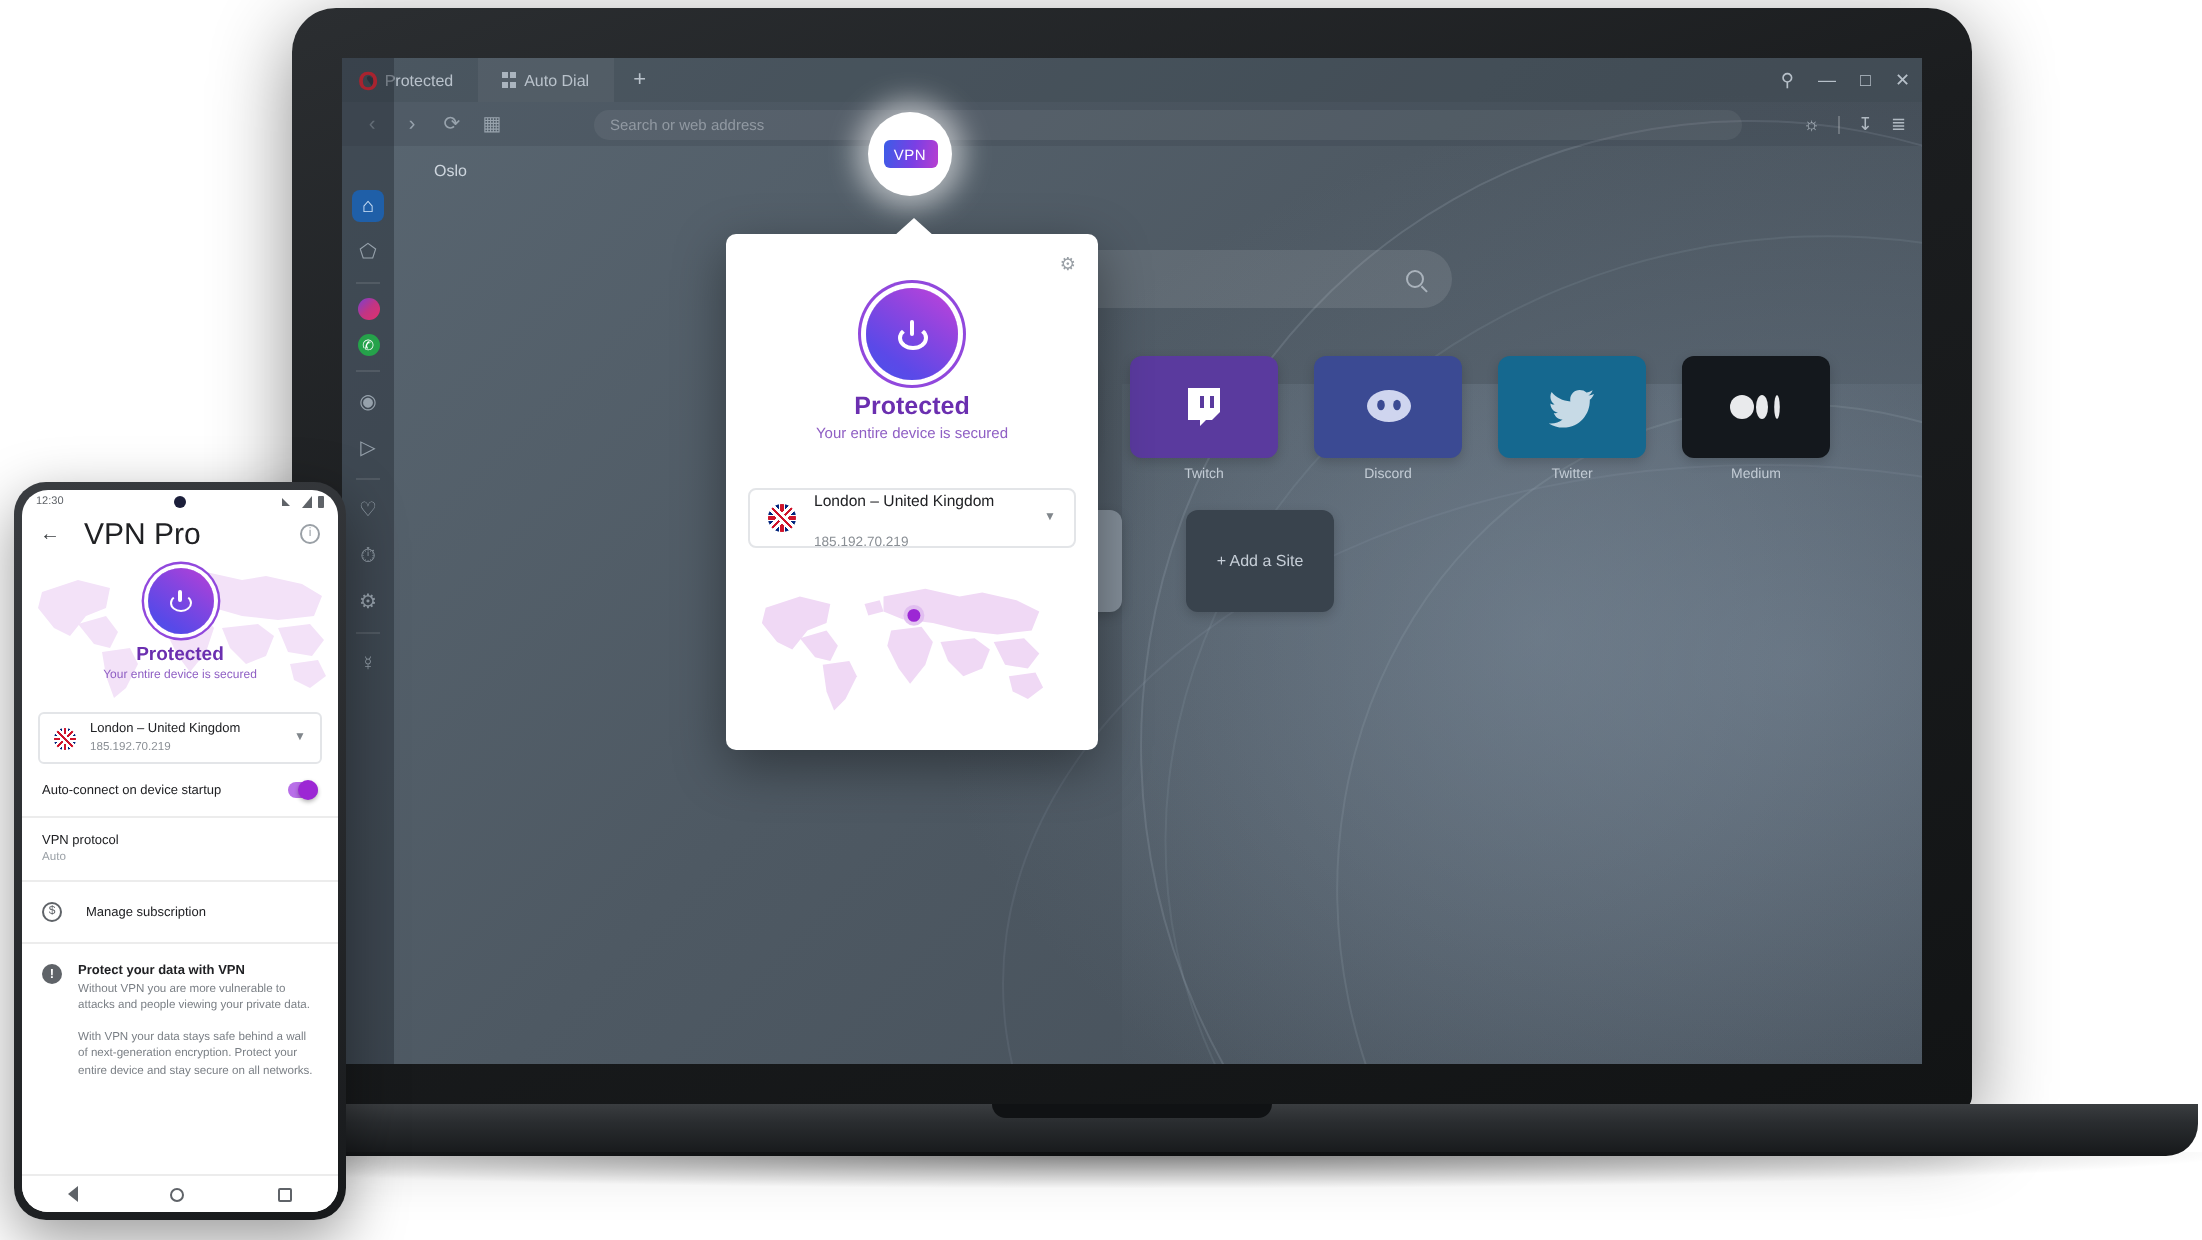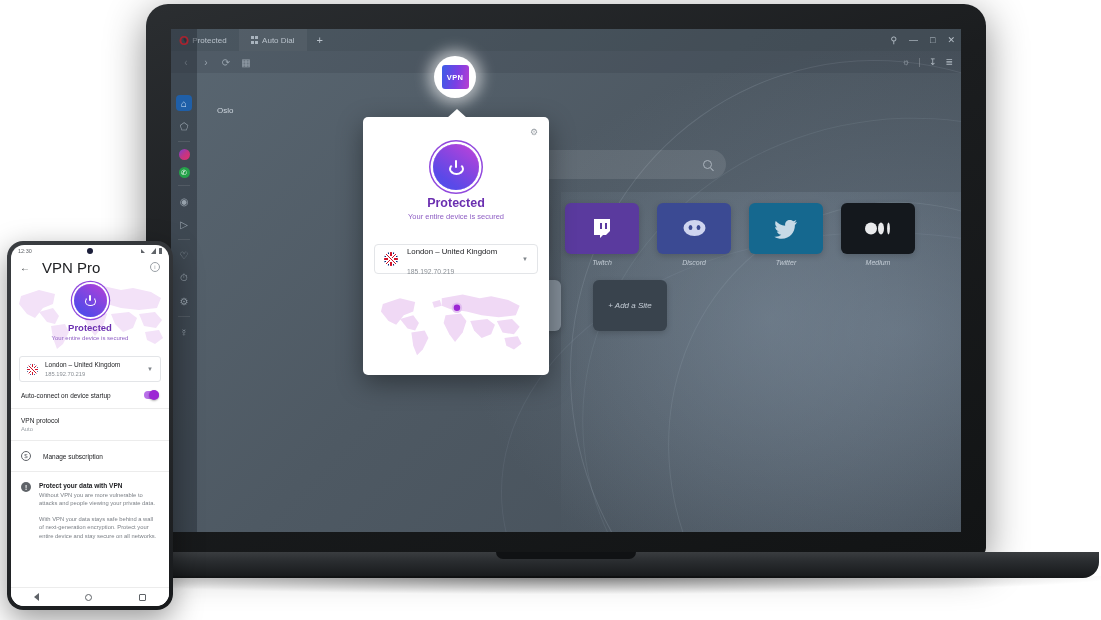--- a/index.html
+++ b/index.html
@@ -138,42 +138,42 @@
   .sb-ico { width: 16px; height: 16px; display:flex; align-items:center; justify-content:center;
             font-size: 10px; color:#96a1ab; border-radius:4px; }
   .sb-ico.opera { color:#a8232f; font-size: 13px; font-weight: bold; margin-bottom: 40px; }
   .sb-ico.active { background:#1f5fa8; color:#cfe2f7; }
   .sb-sep { width: 12px; height: 1px; background: rgba(255,255,255,.10); }
   .sb-ico.ig { background: linear-gradient(135deg,#7b3fd0,#c13584 50%,#e1306c); border-radius:50%;
                width:11px;height:11px;font-size:0; }
   .sb-ico.wa { background:#25a24a; border-radius:50%; width:11px;height:11px; color:#fff; font-size:7px; }
 
   
-  .page { position:absolute; left:26px; top:44px; right:0; bottom:0; overflow:hidden;margin-top:25px; }
+  .page { position:absolute; left:26px; top:44px; right:0; bottom:0; overflow:hidden; }
   .oslo { position:absolute; left:20px; top:8px; font-size:8px; color:#cdd5dd; }
 
   .searchbox {
     position:absolute; left:184px; top:52px; width:345px; height:29px;
     background: rgba(255,255,255,.10);
     border-radius: 15px;
     display:flex; align-items:center; padding: 0 14px; gap: 10px;
   }
   .gicon { width:13px; height:13px; border-radius:50%;
     background: conic-gradient(#ea4335 0deg 90deg,#fbbc05 90deg 180deg,#34a853 180deg 270deg,#4285f4 270deg 360deg);
     position: relative; }
   .gicon::after { content:''; position:absolute; inset:3.2px; background:#5d6771; border-radius:50%; }
   .gicon::before { content:''; position:absolute; right:0; top:4.5px; width:7px; height:4px; background:#4285f4; }
   .search-ph { flex:1; font-size:8.5px; color:#aab3bc; }
   .mag { width:9px;height:9px;border:1.3px solid #aab3bc;border-radius:50%; position:relative; }
   .mag::after{content:'';position:absolute;right:-3px;bottom:-2.5px;width:4px;height:1.3px;background:#aab3bc;transform:rotate(45deg);}
 
   
   .dials { position:absolute; left:184px; top:105px; width:520px; }
   .dial-row { display:flex; gap:18px; margin-bottom: 14px; }
-  .dial { width: 88px; font-style: italic; }
+  .dial { width: 88px; }
   .dial-card {
     width:74px; height:51px; border-radius:6px;
     display:flex; align-items:center; justify-content:center;
     box-shadow: 0 2px 6px rgba(0,0,0,.18);
   }
   .dial-label { text-align:center; font-size:7px; color:#c3ccd5; margin-top:5px; }
   .dial.add .dial-card { background:#39434d; color:#c6ced7; font-size:8px; }
   .dial.ghost .dial-card { background: rgba(255,255,255,.13); }
 
   
@@ -318,23 +318,23 @@
 
   
   #vpn-badge-halo {
     position:absolute; left:263px; top:27px; width:42px; height:42px;
     border-radius:50%; background:#fff;
     box-shadow: 0 0 14px 6px rgba(255,255,255,.55);
     z-index: 19;
     display:flex; align-items:center; justify-content:center;
   }
   #vpn-badge {
-    width:27px;height:24px;border-radius:3px;
+    width:27px;height:14px;border-radius:3px;
     background: linear-gradient(100deg,#3b5de7 0%,#7b3fe4 55%,#b83fd0 100%);
-    color:#fff; font-size:7.5px; font-weight:bold;
+    color:#fff; font-size:7.5px; font-weight:normal;
     display:flex; align-items:center; justify-content:center;
     letter-spacing:.3px;
   }
 </style>
 </head>
 <body>
 
 <div id="laptop">
   <div class="laptop-lid"></div>
   <div class="laptop-base"></div>
@@ -373,20 +373,23 @@
           <span class="wc">✕</span>
         </div>
       </div>
 
       <div class="addrbar">
         <span class="navico">‹</span>
         <span class="navico">›</span>
         <span class="navico">⟳</span>
         <span class="navico">▦</span>
         <span style="width:26px"></span>
+        <div class="addr-field">
+          <span>Search or web address</span>
+        </div>
       </div>
       <div class="addr-right">
         <span>☼</span>
         <span class="vsep"></span>
         <span>↧</span>
         <span>≣</span>
       </div>
 
       <div class="sidebar">
         <div class="sb-ico opera">O</div>

